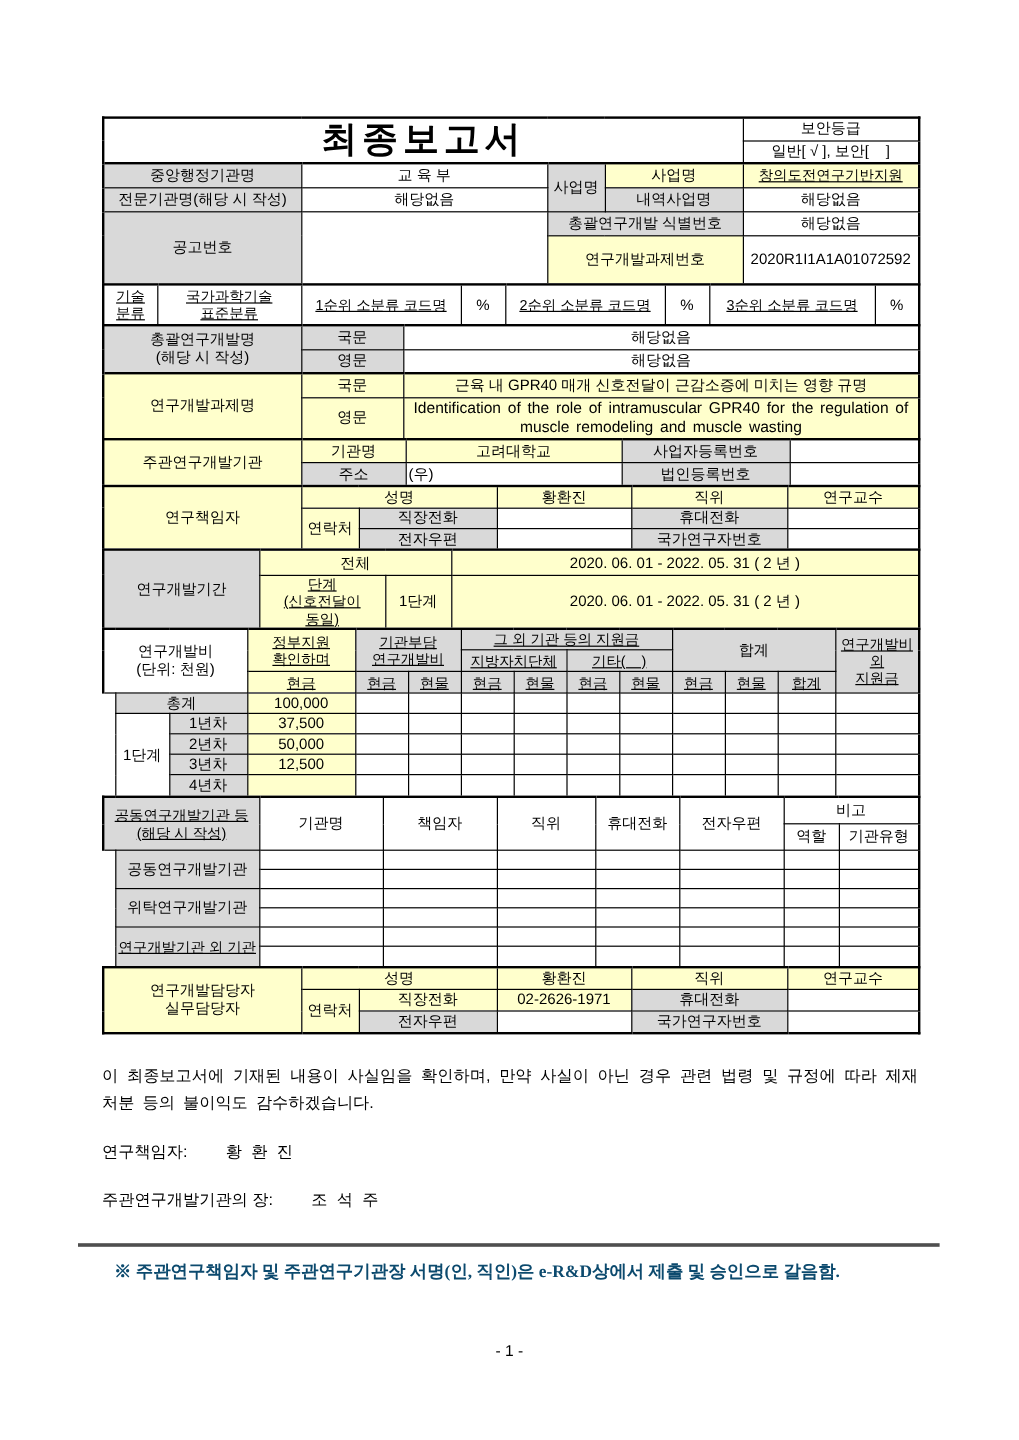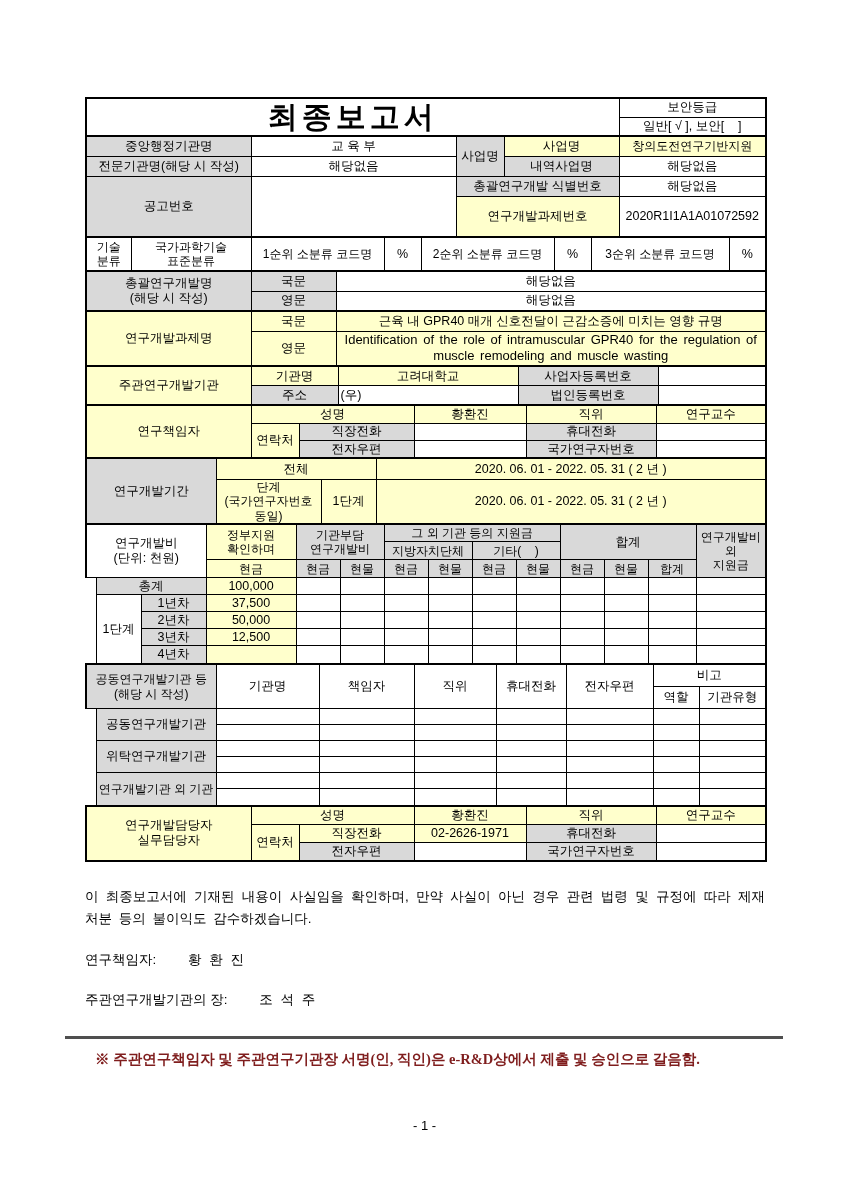--- a/index.html
+++ b/index.html
@@ -14,28 +14,28 @@
   .bt{border-top-width:2px;} .bb{border-bottom-width:2px;}
   .bl{border-left-width:2px;} .br{border-right-width:2px;}
   .bb0{border-bottom-width:0;}
   .nb{border:none !important;background:#fff;}
   .g{background:#d9d9d9;} .y{background:#ffffcc;}
   .pre{white-space:pre-line;} .sp{white-space:pre;}
   .left{text-align:left;}
   .ba{word-break:break-all;}
   .title-cell{font-size:30px;font-weight:bold;letter-spacing:4px;}
   .eng{font-size:13px;word-spacing:2px;line-height:1.3;}
-  .small{font-size:12px;}
+  .small{font-size:12px;text-decoration:underline;}
   .decl{margin-top:24px;font-size:13.5px;line-height:1.6;text-align:justify;word-spacing:3px;}
   .sig-date{margin-top:17px;text-align:right;font-size:13.5px;padding-right:6px;}
   .sig-line{margin-top:22px;text-align:left;font-size:13.5px;padding-right:112px;}
   .sig-name{display:inline-block;margin-left:28px;letter-spacing:2px;}
   .divider{position:absolute;left:65px;top:1036px;width:718px;height:3px;background:#4f4f4f;}
   .footnote{position:absolute;left:95px;top:1050px;width:690px;font-size:14.5px;font-weight:bold;
-            color:#7f1d1d;font-family:"Liberation Serif","DejaVu Serif",serif;}
+            color:#0c4a6e;font-family:"Liberation Serif","DejaVu Serif",serif;}
   .pagenum{position:absolute;left:0;top:1118px;width:849px;text-align:center;font-size:13px;}
 </style>
 </head>
 <body>
 
 <div class="doc">
   <div class="content">
 
     <table>
       <colgroup>
@@ -201,21 +201,21 @@
           <col style="width:390px">
         </colgroup>
       <tbody>
           <tr style="height:21px">
         <td class="bt bl g bb0" rowspan="2">연구개발기간</td>
         <td class="bt y" colspan="2">전체</td>
         <td class="bt br y">2020. 06. 01 - 2022. 05. 31 ( 2 년 )</td>
       </tr>
       <tr style="height:43px">
         <td class="y pre small">단계
-(국가연구자번호
+(신호전달이
 동일)</td>
         <td class="y">1단계</td>
         <td class="br y">2020. 06. 01 - 2022. 05. 31 ( 2 년 )</td>
       </tr>
     </tbody>
       </table>
 
     <table>
       <colgroup>
           <col style="width:10px">

